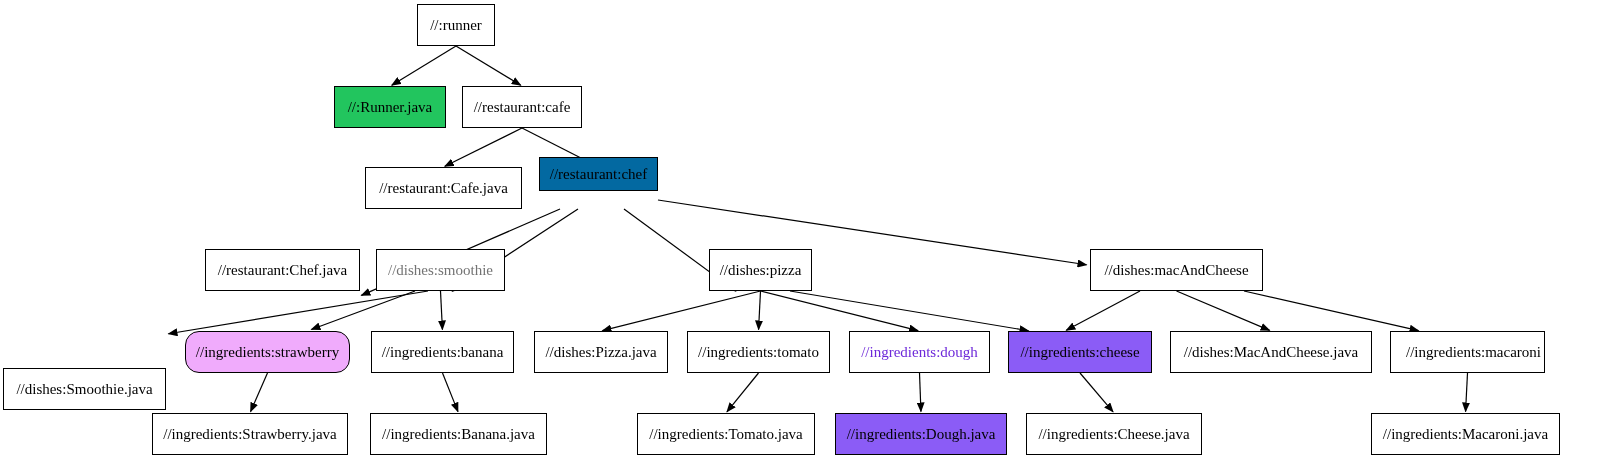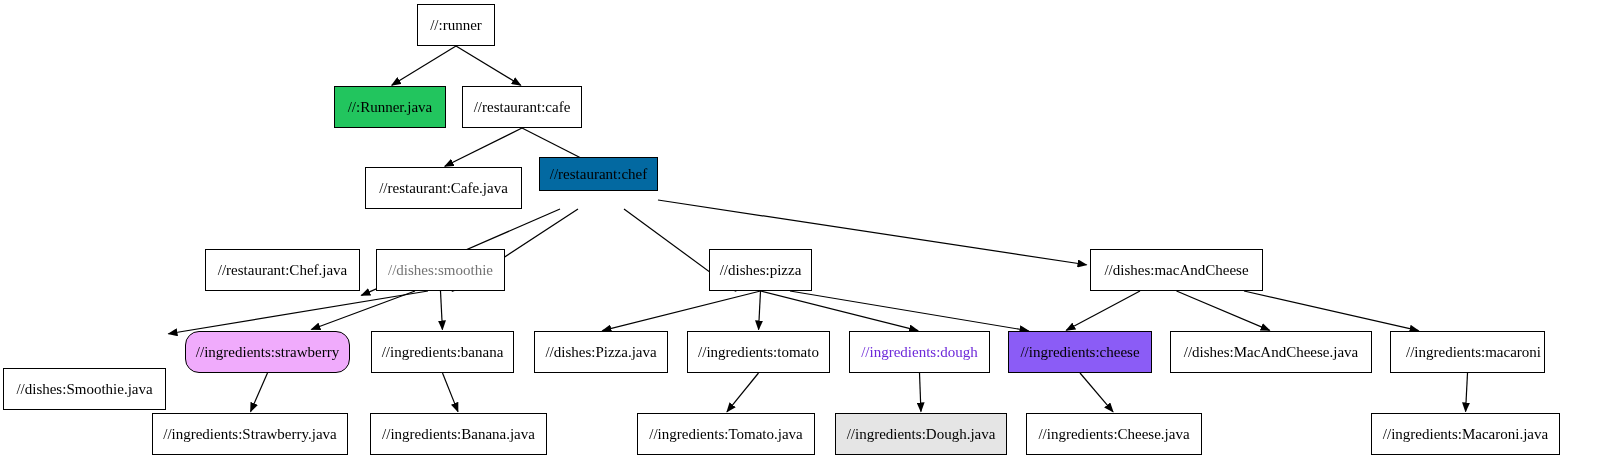--- a/index.html
+++ b/index.html
@@ -134,21 +134,21 @@
       </div>
       <div class="node" style="left: 152px; top: 413px; width: 196px; height: 42px; border-color: rgb(0, 0, 0); background: rgb(255, 255, 255);">
         <span class="node-label" style="color: rgb(0, 0, 0);">//ingredients:Strawberry.java</span>
       </div>
       <div class="node" style="left: 370px; top: 413px; width: 177px; height: 42px; border-color: rgb(0, 0, 0); background: rgb(255, 255, 255);">
         <span class="node-label" style="color: rgb(0, 0, 0);">//ingredients:Banana.java</span>
       </div>
       <div class="node" style="left: 637px; top: 413px; width: 178px; height: 42px; border-color: rgb(0, 0, 0); background: rgb(255, 255, 255);">
         <span class="node-label" style="color: rgb(0, 0, 0);">//ingredients:Tomato.java</span>
       </div>
-      <div class="node" style="left: 835px; top: 413px; width: 172px; height: 42px; border-color: rgb(0, 0, 0); background: #e5e5e5;">
+      <div class="node" style="left: 835px; top: 413px; width: 172px; height: 42px; border-color: rgb(0, 0, 0); background: #8b5cf6;">
         <span class="node-label" style="color: rgb(0, 0, 0);">//ingredients:Dough.java</span>
       </div>
       <div class="node" style="left: 1026px; top: 413px; width: 176px; height: 42px; border-color: rgb(0, 0, 0); background: rgb(255, 255, 255);">
         <span class="node-label" style="color: rgb(0, 0, 0);">//ingredients:Cheese.java</span>
       </div>
       <div class="node" style="left: 1371px; top: 413px; width: 189px; height: 42px; border-color: rgb(0, 0, 0); background: rgb(255, 255, 255); align-items: center;">
         <span class="node-label" style="color: rgb(0, 0, 0);">//ingredients:Macaroni.java</span>
       </div>
     </div>
 </div>

